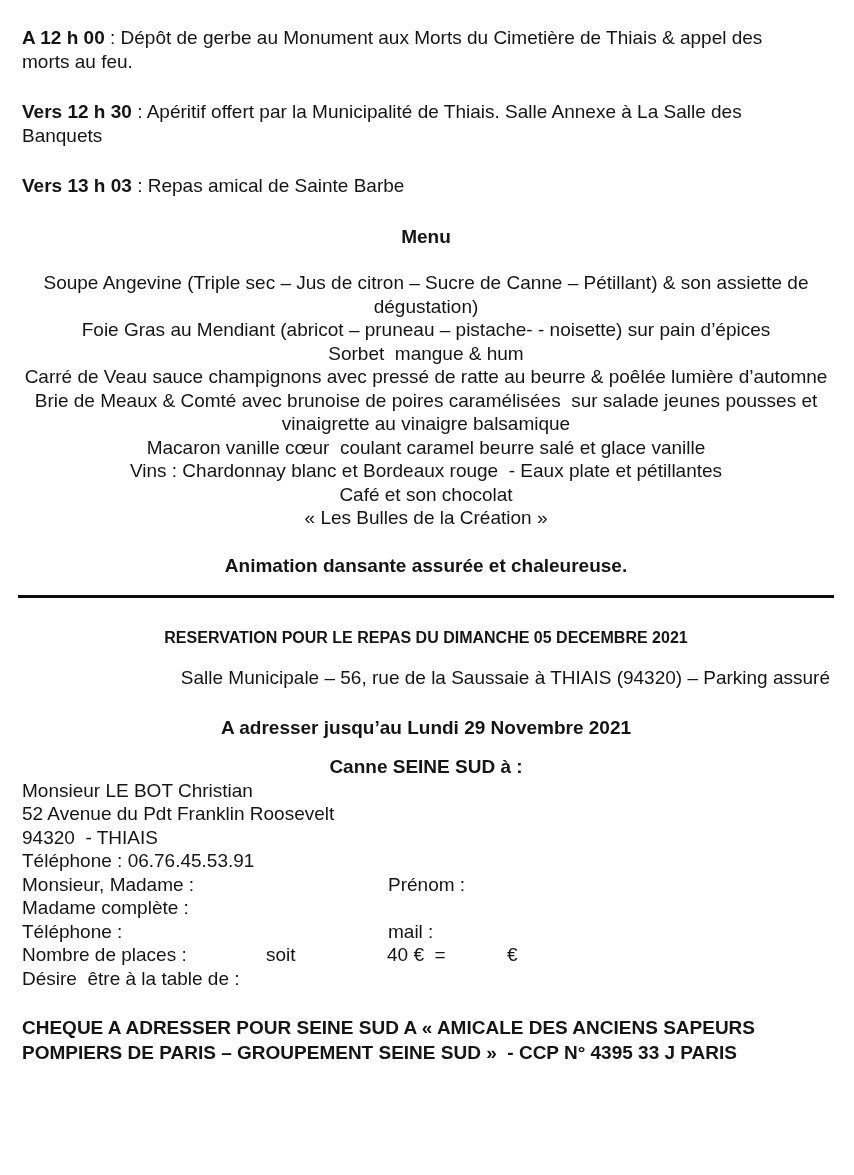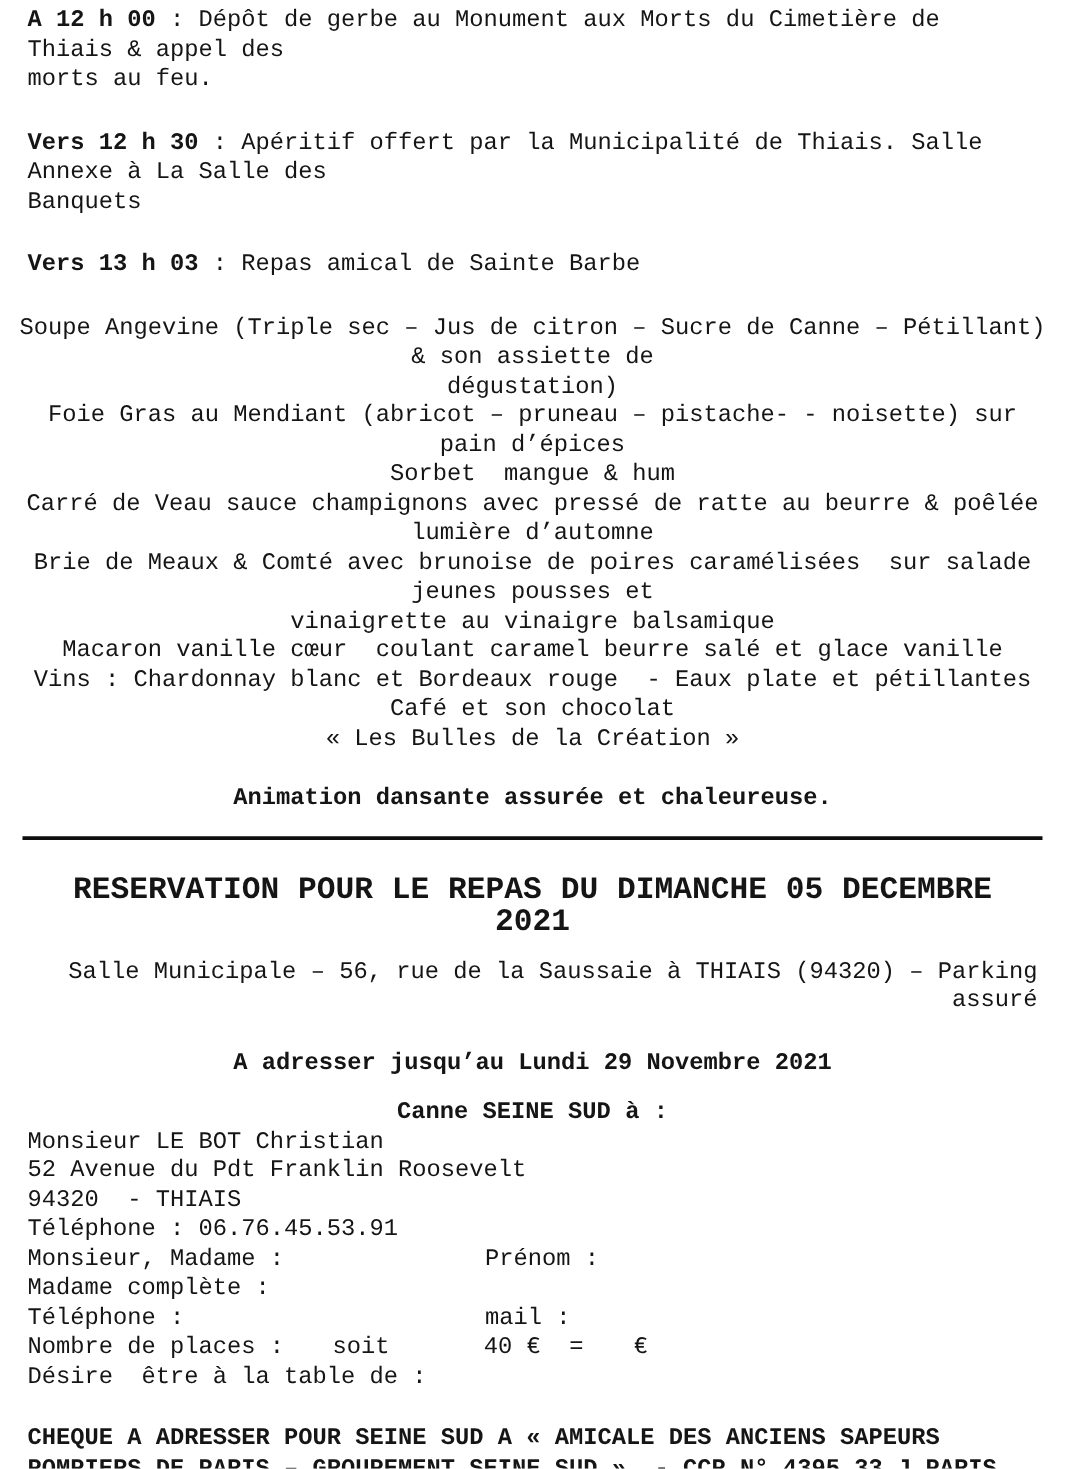--- a/index.html
+++ b/index.html
@@ -2,41 +2,41 @@
 <html lang="fr"><head>
 <meta charset="utf-8">
 <style>
   html, body { margin: 0; padding: 0; background: #ffffff; }
   .page {
     position: relative;
     width: 854px;
     height: 1175px;
     box-sizing: border-box;
     background: #ffffff;
-    padding: 5px 24px 0 22px;
-    font-family: Liberation Mono, monospace;
+    padding: 26px 24px 0 22px;
+    font-family: Liberation Sans, sans-serif;
     font-size: 19px;
     line-height: 23.5px;
     color: #151515;
     overflow: hidden;
   }
   [data-bind] { white-space: pre-wrap; }
   .b { font-weight: bold; }
   .c { text-align: center; }
   .para { margin: 0 0 27px 0; }
   .menu-block { margin: 0 -8px; }
   .menu-title { margin: 0 0 23px 0; }
   .menu-item { margin: 0; }
   .menu-footer { margin: 24px 0 0 0; }
   .divider {
     border: 0;
     border-top: 3px solid #0d0d0d;
     margin: 18px -4px 27px -4px;
   }
-  .res-title { font-size: 25px; line-height: 26px; margin: 16px 0 15px 0; }
+  .res-title { font-size: 16px; line-height: 26px; margin: 16px 0 15px 0; }
   .venue { margin: 0 0 26px 0; text-align: right; }
   .deadline { margin: 16px; }
   .addressee-heading { margin: 0; }
   .addr-line { margin: 0; }
   .gap-top { margin-top: 24px; }
   .row { margin: 0; }
   .col-w1 { display: inline-block; width: 366px; }
   .col-wA { display: inline-block; width: 244px; }
   .col-wB { display: inline-block; width: 121px; }
   .col-wC { display: inline-block; width: 120px; }
@@ -48,20 +48,21 @@
 <div class="page">
 
   <p class="para"><span class="b" data-bind="schedule.0.time">A 12 h 00</span><span data-bind="schedule.0.rest"> : Dépôt de gerbe au Monument aux Morts du Cimetière de Thiais &amp; appel des
 morts au feu.</span></p>
 
   <p class="para"><span class="b" data-bind="schedule.1.time">Vers 12 h 30</span><span data-bind="schedule.1.rest"> : Apéritif offert par la Municipalité de Thiais. Salle Annexe à La Salle des
 Banquets</span></p>
 
   <p class="para"><span class="b" data-bind="schedule.2.time">Vers 13 h 03</span><span data-bind="schedule.2.rest"> : Repas amical de Sainte Barbe</span></p>
 
+  <div class="c b menu-title" data-bind="menu.title">Menu</div>
 
   <div class="menu-block">
     <div class="c menu-item" data-bind="menu.items.0">Soupe Angevine (Triple sec – Jus de citron – Sucre de Canne – Pétillant) &amp; son assiette de
 dégustation)</div>
     <div class="c menu-item" data-bind="menu.items.1">Foie Gras au Mendiant (abricot – pruneau – pistache- - noisette) sur pain d’épices</div>
     <div class="c menu-item" data-bind="menu.items.2">Sorbet  mangue &amp; hum</div>
     <div class="c menu-item" data-bind="menu.items.3">Carré de Veau sauce champignons avec pressé de ratte au beurre &amp; poêlée lumière d’automne</div>
     <div class="c menu-item" data-bind="menu.items.4">Brie de Meaux &amp; Comté avec brunoise de poires caramélisées  sur salade jeunes pousses et
 vinaigrette au vinaigre balsamique</div>
     <div class="c menu-item" data-bind="menu.items.5">Macaron vanille cœur  coulant caramel beurre salé et glace vanille</div>

